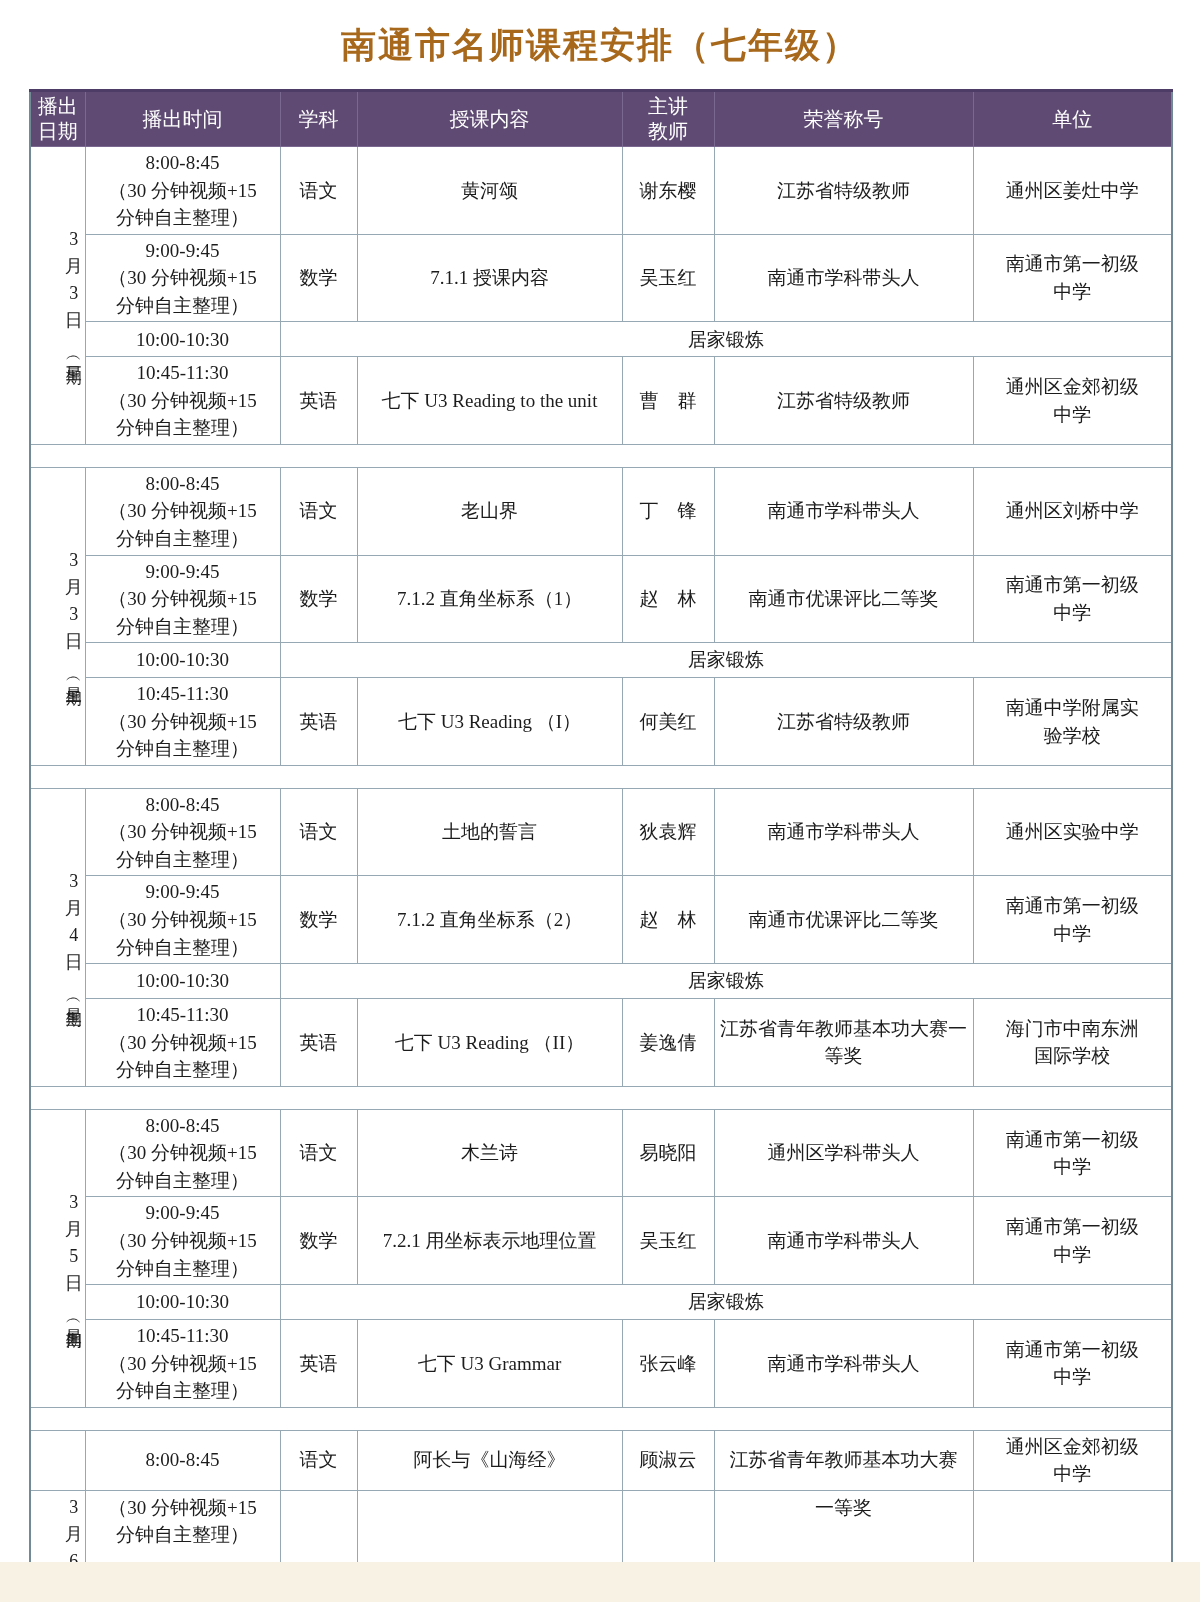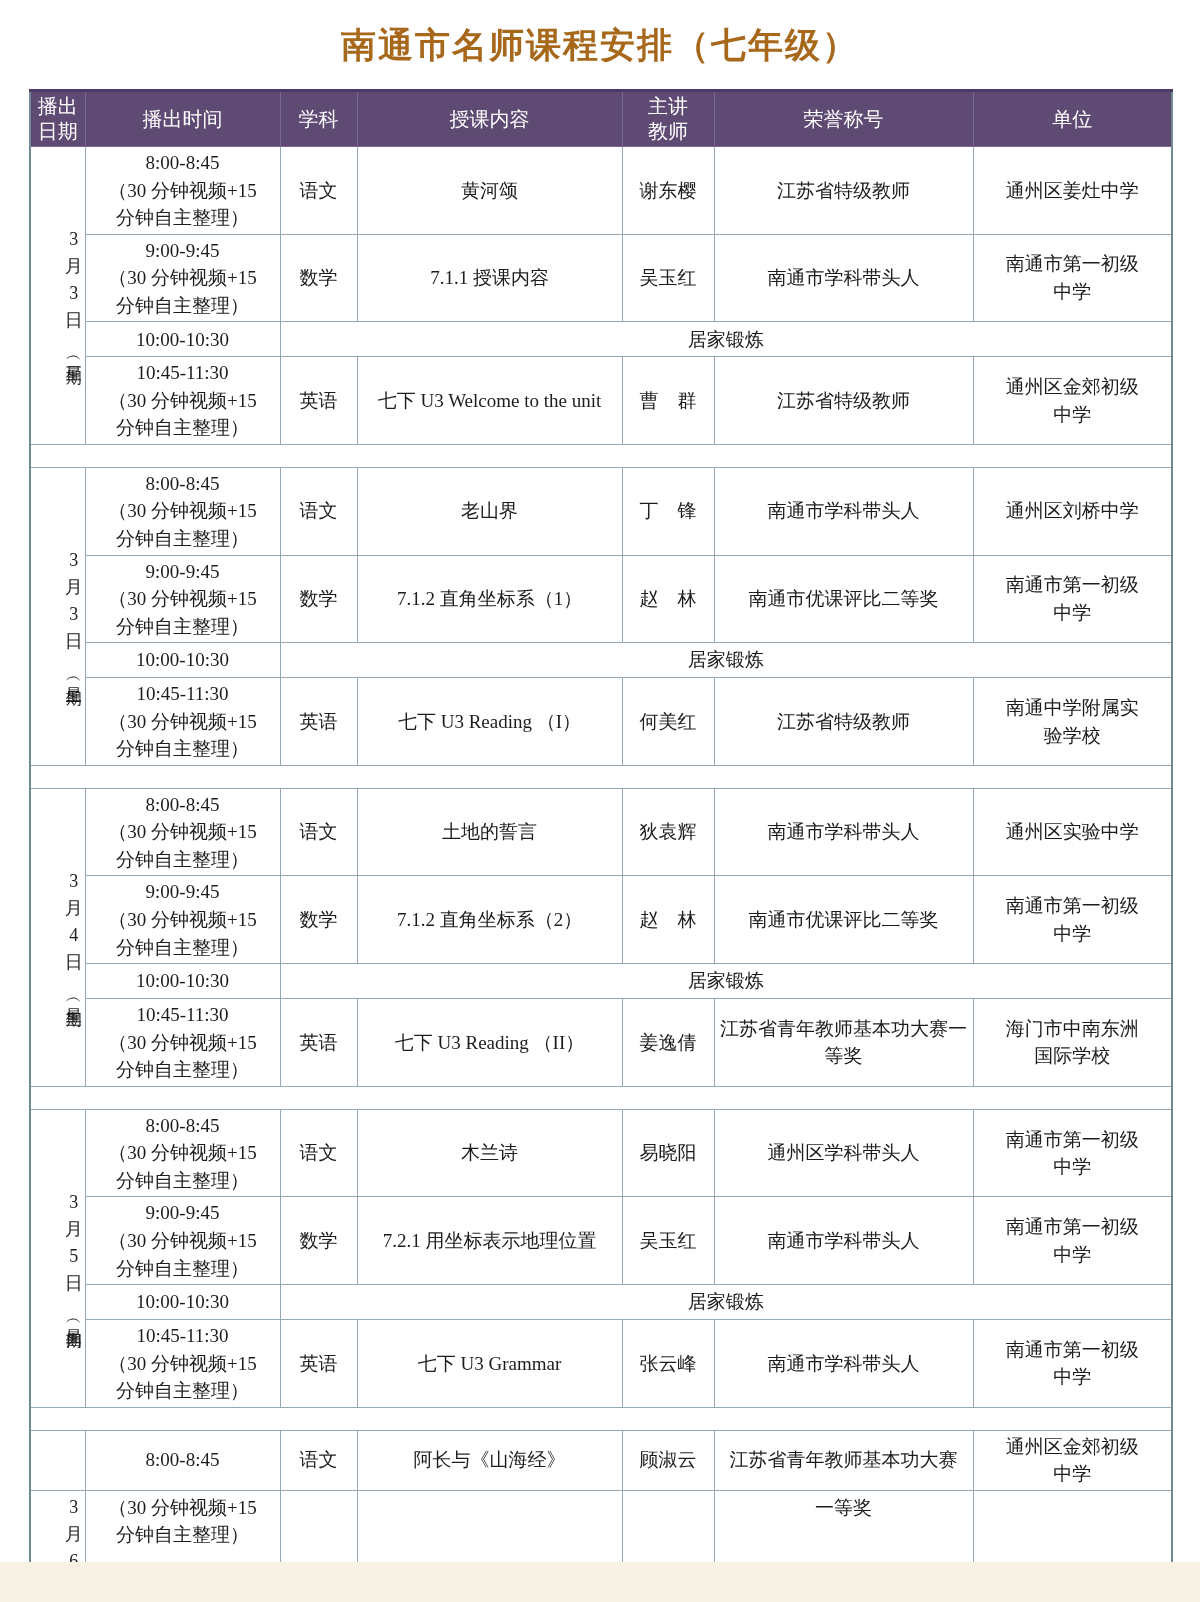--- a/index.html
+++ b/index.html
@@ -146,21 +146,21 @@
         <td class="c-time">10:00-10:30</td>
         <td class="c-ex" colspan="5">居家锻炼</td>
       </tr>
       <tr class="r-lesson">
         <td class="c-time">
           <div>10:45-11:30</div>
           <div class="note">（30 分钟视频+15
 分钟自主整理）</div>
         </td>
         <td class="c-subj">英语</td>
-        <td class="c-cont">七下 U3 Welcome to the unit</td>
+        <td class="c-cont">七下 U3 Reading to the unit</td>
         <td class="c-teach">曹　群</td>
         <td class="c-honor">江苏省特级教师</td>
         <td class="c-unit">通州区金郊初级中学</td>
       </tr>
       <tr class="spacer">
           <td colspan="7"></td>
         </tr>
 
       <tr class="r-lesson">
         <td class="c-date" rowspan="4">

